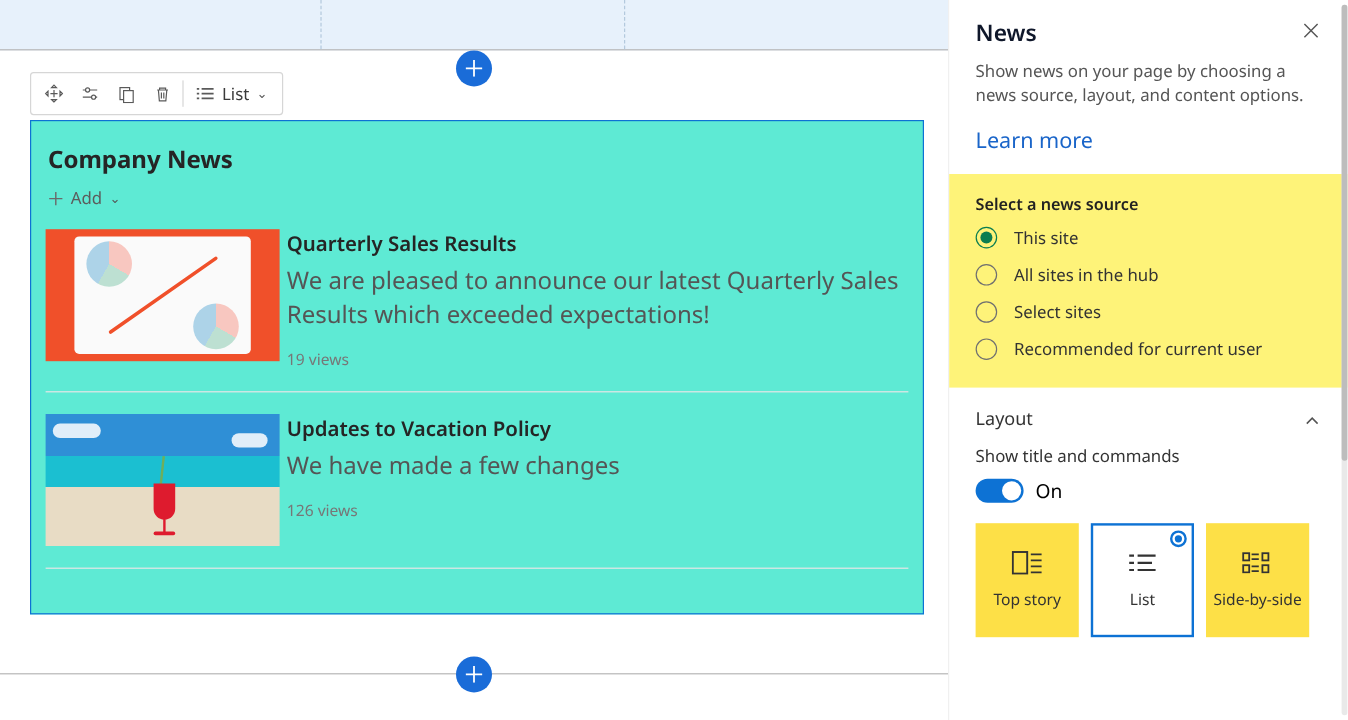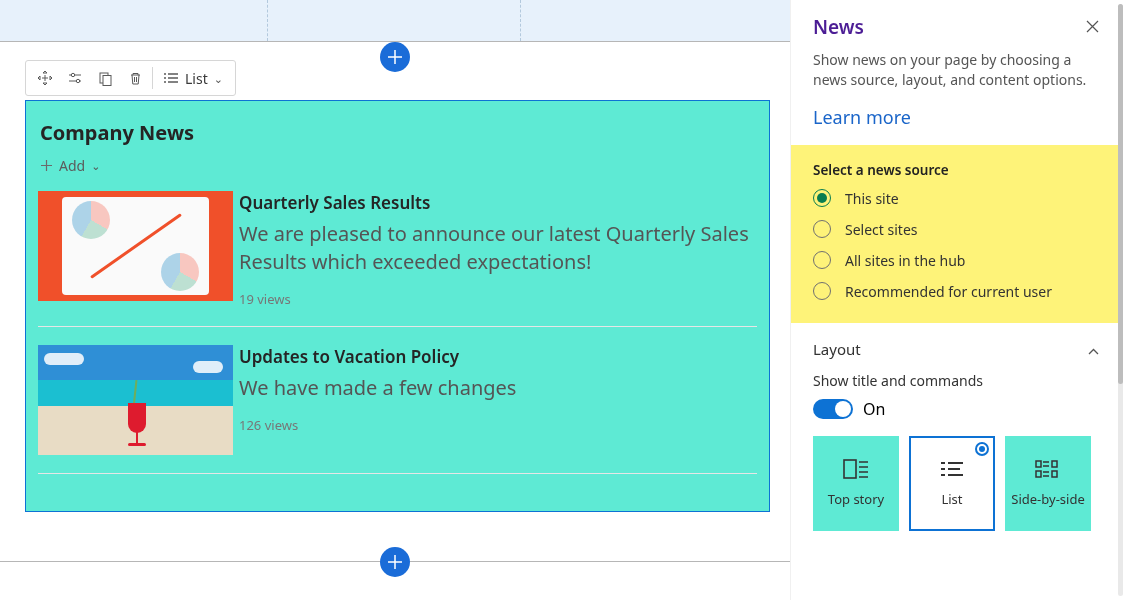--- a/index.html
+++ b/index.html
@@ -43,40 +43,40 @@
   .t2 .glass { position: absolute; left: 90px; top: 58px; width: 18px; height: 30px; background: #de1b2e; border-radius: 0 0 10px 10px; }
   .t2 .stem { position: absolute; left: 98px; top: 86px; width: 2px; height: 14px; background: #de1b2e; }
   .t2 .base { position: absolute; left: 90px; top: 98px; width: 18px; height: 3px; background: #de1b2e; border-radius: 2px; }
   .t2 .straw { position: absolute; left: 96px; top: 35px; width: 2px; height: 28px; background: #6fae5b; transform: rotate(6deg); }
 
   
   .panel { position: absolute; right: 0; top: 0; width: 333px; bottom: 0; background: #fff; padding: 14px 4px 14px 22px; border-left: 1px solid #f0f0f0; }
   .panel-scroll { position: absolute; right: 0; top: 4px; bottom: 4px; width: 5px; background: #e9e9e9; border-radius: 3px; }
   .panel-scroll .thumb-s { position: absolute; top: 0; height: 380px; left: 0; right: 0; background: #bdbdbd; border-radius: 3px; }
   .p-header { display: flex; justify-content: space-between; align-items: center; padding-right: 20px; }
-  .p-title { font-size: 19px; font-weight: 600; color: #4c1d95; }
+  .p-title { font-size: 19px; font-weight: 600; color: #0f172a; }
   .p-close { font-size: 14px; color: #555; cursor: pointer; }
   .p-desc { font-size: 14px; color: #555; line-height: 1.45; margin: 10px 0 14px; padding-right: 24px; }
   .p-link { color: #1a65c9; font-size: 18px; text-decoration: none; cursor: pointer; display: inline-block; margin-bottom: 16px; }
 
   .highlight { background: #fef379; margin-left: -22px; margin-right: -4px; padding: 16px 24px 22px 22px; }
   .section-hd { display: flex; justify-content: space-between; align-items: center; font-size: 15px; color: #333; margin-bottom: 12px; }
   .sub-label { font-size: 13.5px; font-weight: 600; color: #222; margin-bottom: 10px; }
   .radio-row { display: flex; align-items: center; gap: 14px; margin-bottom: 12px; font-size: 14px; color: #333; cursor: pointer; }
   .radio { width: 18px; height: 18px; border-radius: 50%; border: 1.5px solid #707070; display: flex; align-items: center; justify-content: center; flex: 0 0 18px; }
   .radio.checked { border-color: #0a7d50; }
   .radio.checked::after { content: ""; width: 10px; height: 10px; background: #0a7d50; border-radius: 50%; }
 
   .layout-sec { padding-top: 16px; padding-right: 20px; }
   .cmd-label { font-size: 14px; color: #333; margin-bottom: 8px; }
   .toggle { display: flex; align-items: center; gap: 10px; margin-bottom: 16px; }
   .toggle-sw { width: 40px; height: 20px; background: #0d72d4; border-radius: 10px; position: relative; cursor: pointer; }
   .toggle-sw::after { content: ""; position: absolute; right: 2px; top: 2px; width: 16px; height: 16px; background: #fff; border-radius: 50%; }
   .tiles { display: flex; gap: 10px; }
-  .tile { width: 86px; height: 95px; background: #5eead4; display: flex; flex-direction: column; align-items: center; justify-content: center; gap: 10px; font-size: 13px; color: #333; cursor: pointer; position: relative; }
+  .tile { width: 86px; height: 95px; background: #fde047; display: flex; flex-direction: column; align-items: center; justify-content: center; gap: 10px; font-size: 13px; color: #333; cursor: pointer; position: relative; }
   .tile.selected { border: 2px solid #0d72d4; background: #fff; }
   .tile .dot { position: absolute; top: 4px; right: 4px; width: 14px; height: 14px; border: 2px solid #0d72d4; border-radius: 50%; display: flex; align-items: center; justify-content: center; }
   .tile .dot::after { content: ""; width: 6px; height: 6px; background: #0d72d4; border-radius: 50%; }
   .tile-ico { width: 28px; height: 22px; display: flex; align-items: center; justify-content: center; }
   .chev { font-size: 11px; color: #555; }
 </style>
 </head>
 <body>
 
 <div class="canvas-area">
@@ -189,25 +189,25 @@
   <a class="p-link">Learn more</a>
 
   <div class="highlight">
     <div class="sub-label">Select a news source</div>
     <div class="radio-row">
       <div class="radio checked"></div>
       <span>This site</span>
     </div>
     <div class="radio-row">
       <div class="radio"></div>
-      <span>Select sites</span>
+      <span>All sites in the hub</span>
     </div>
     <div class="radio-row">
       <div class="radio"></div>
-      <span>All sites in the hub</span>
+      <span>Select sites</span>
     </div>
     <div class="radio-row" style="margin-bottom:0">
       <div class="radio"></div>
       <span>Recommended for current user</span>
     </div>
   </div>
 
   <div class="layout-sec">
     <div class="section-hd">
       <span>Layout</span>

